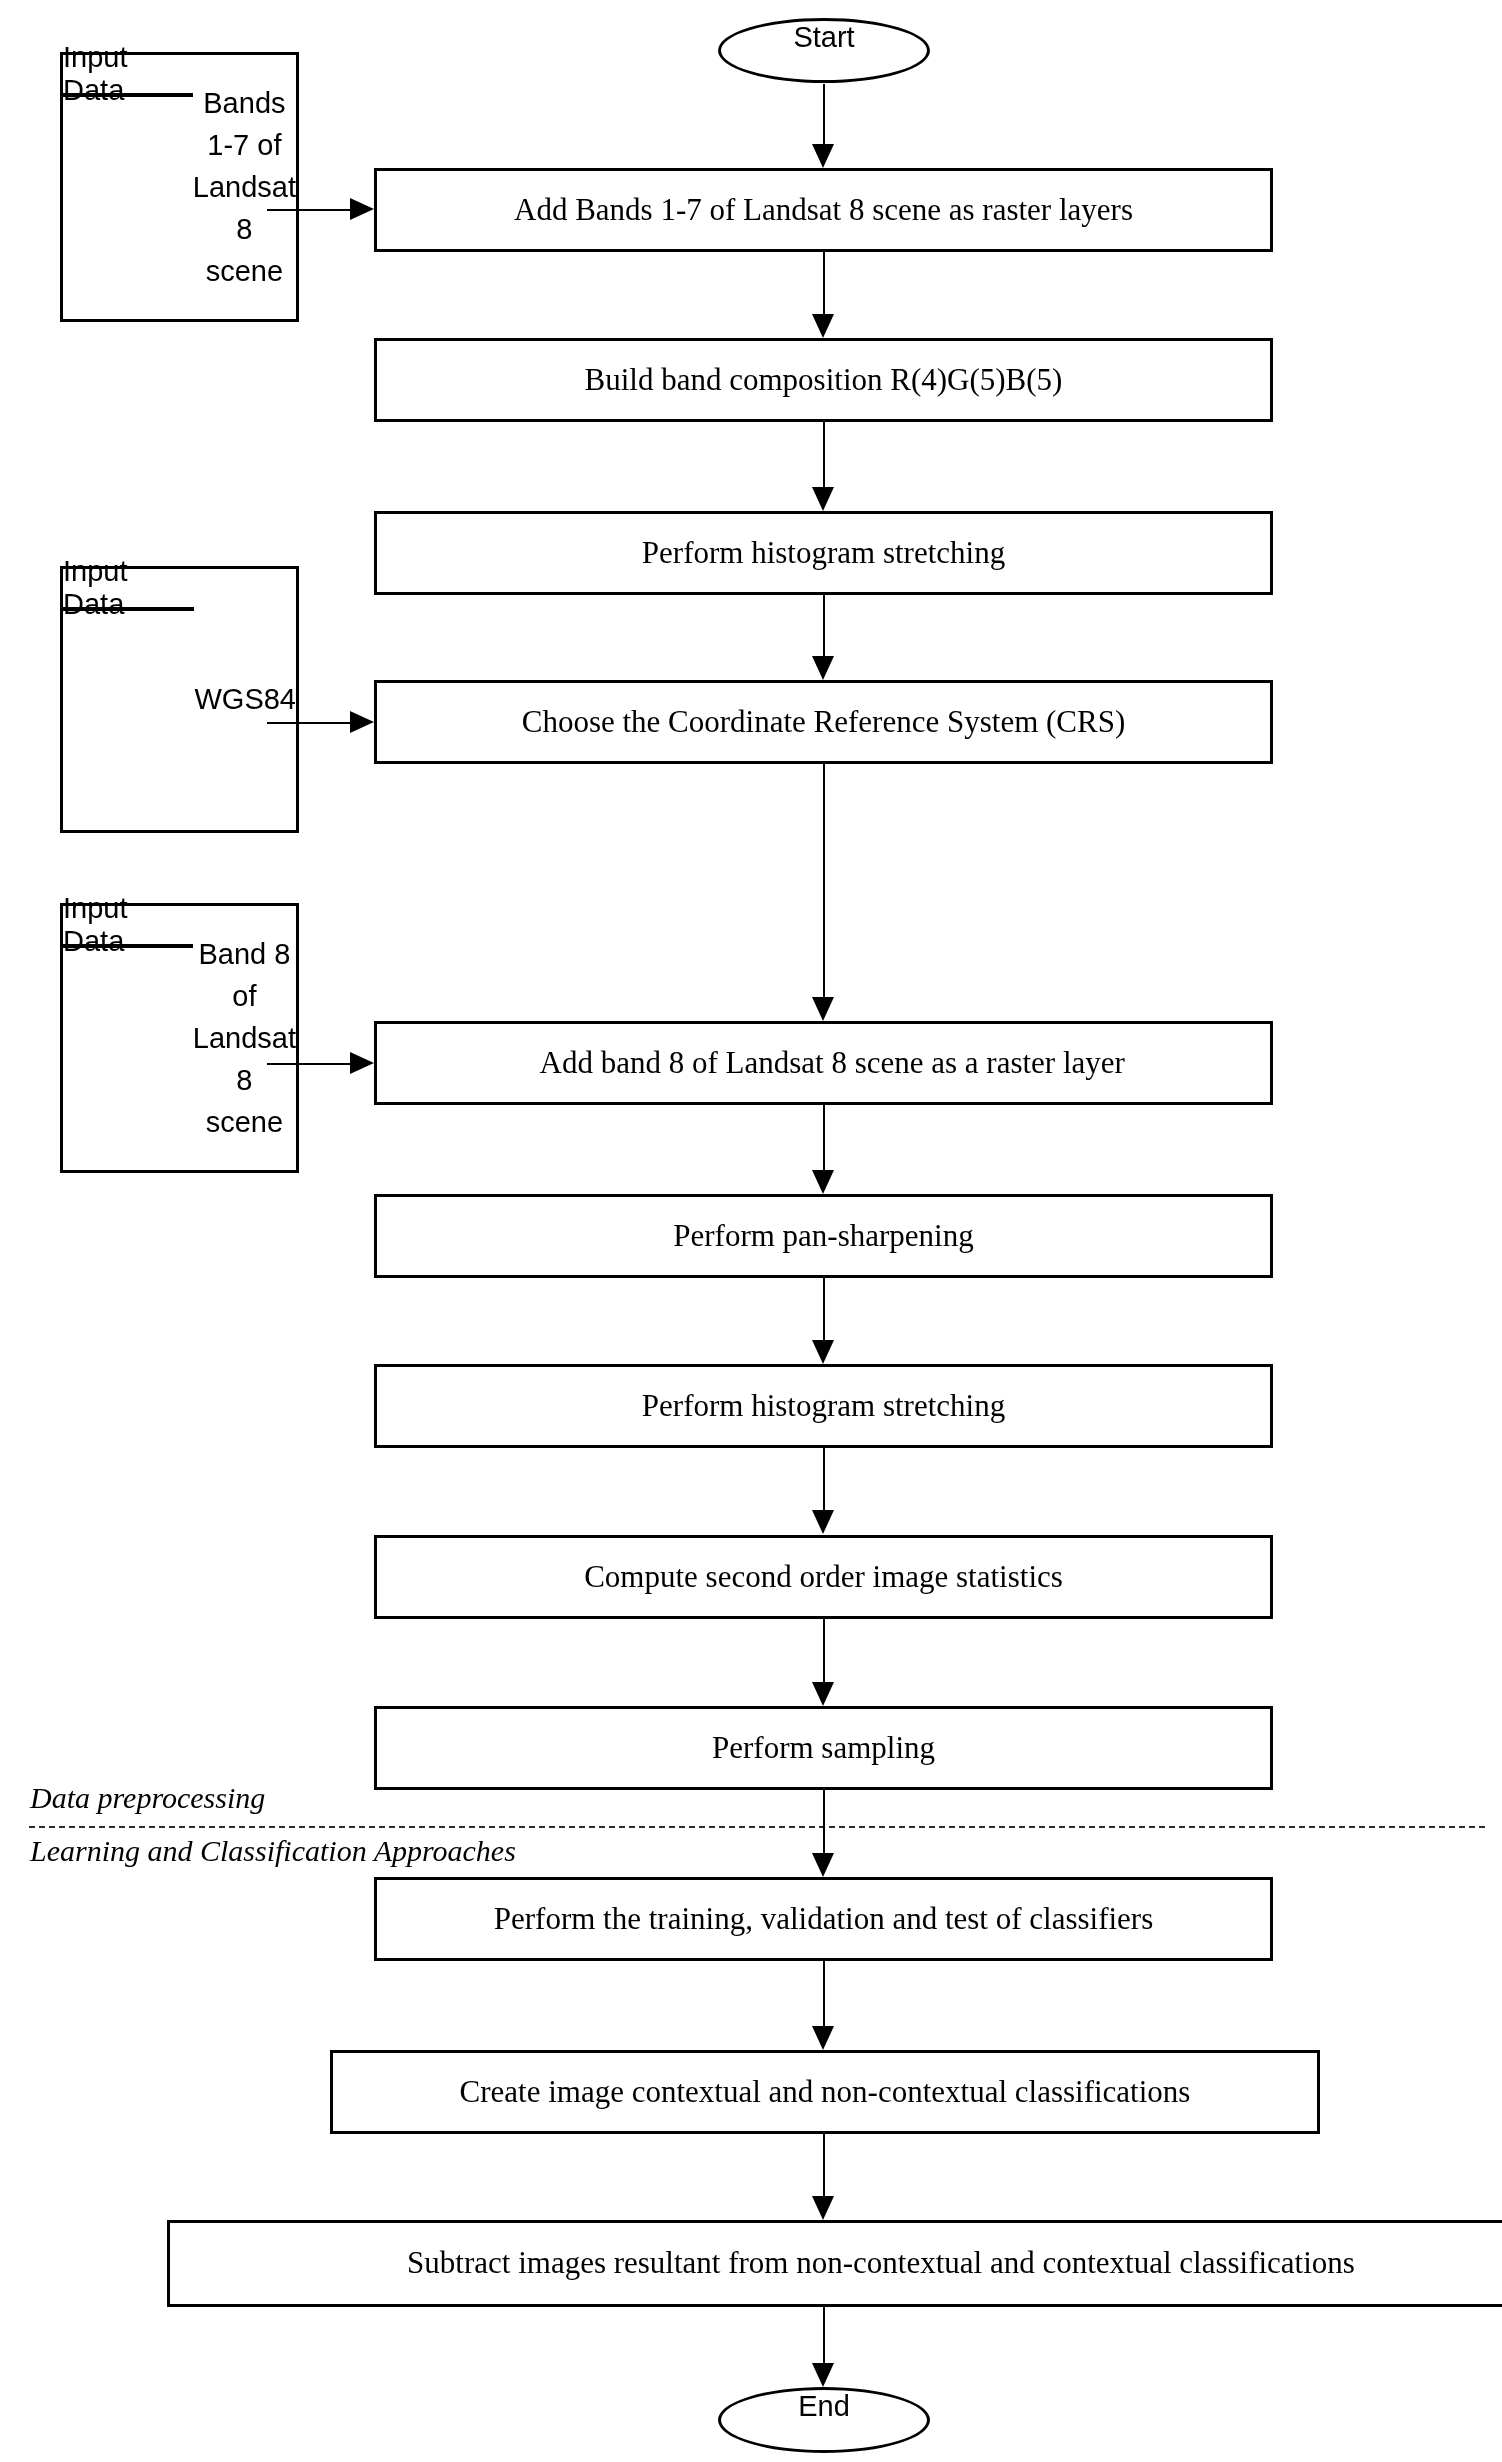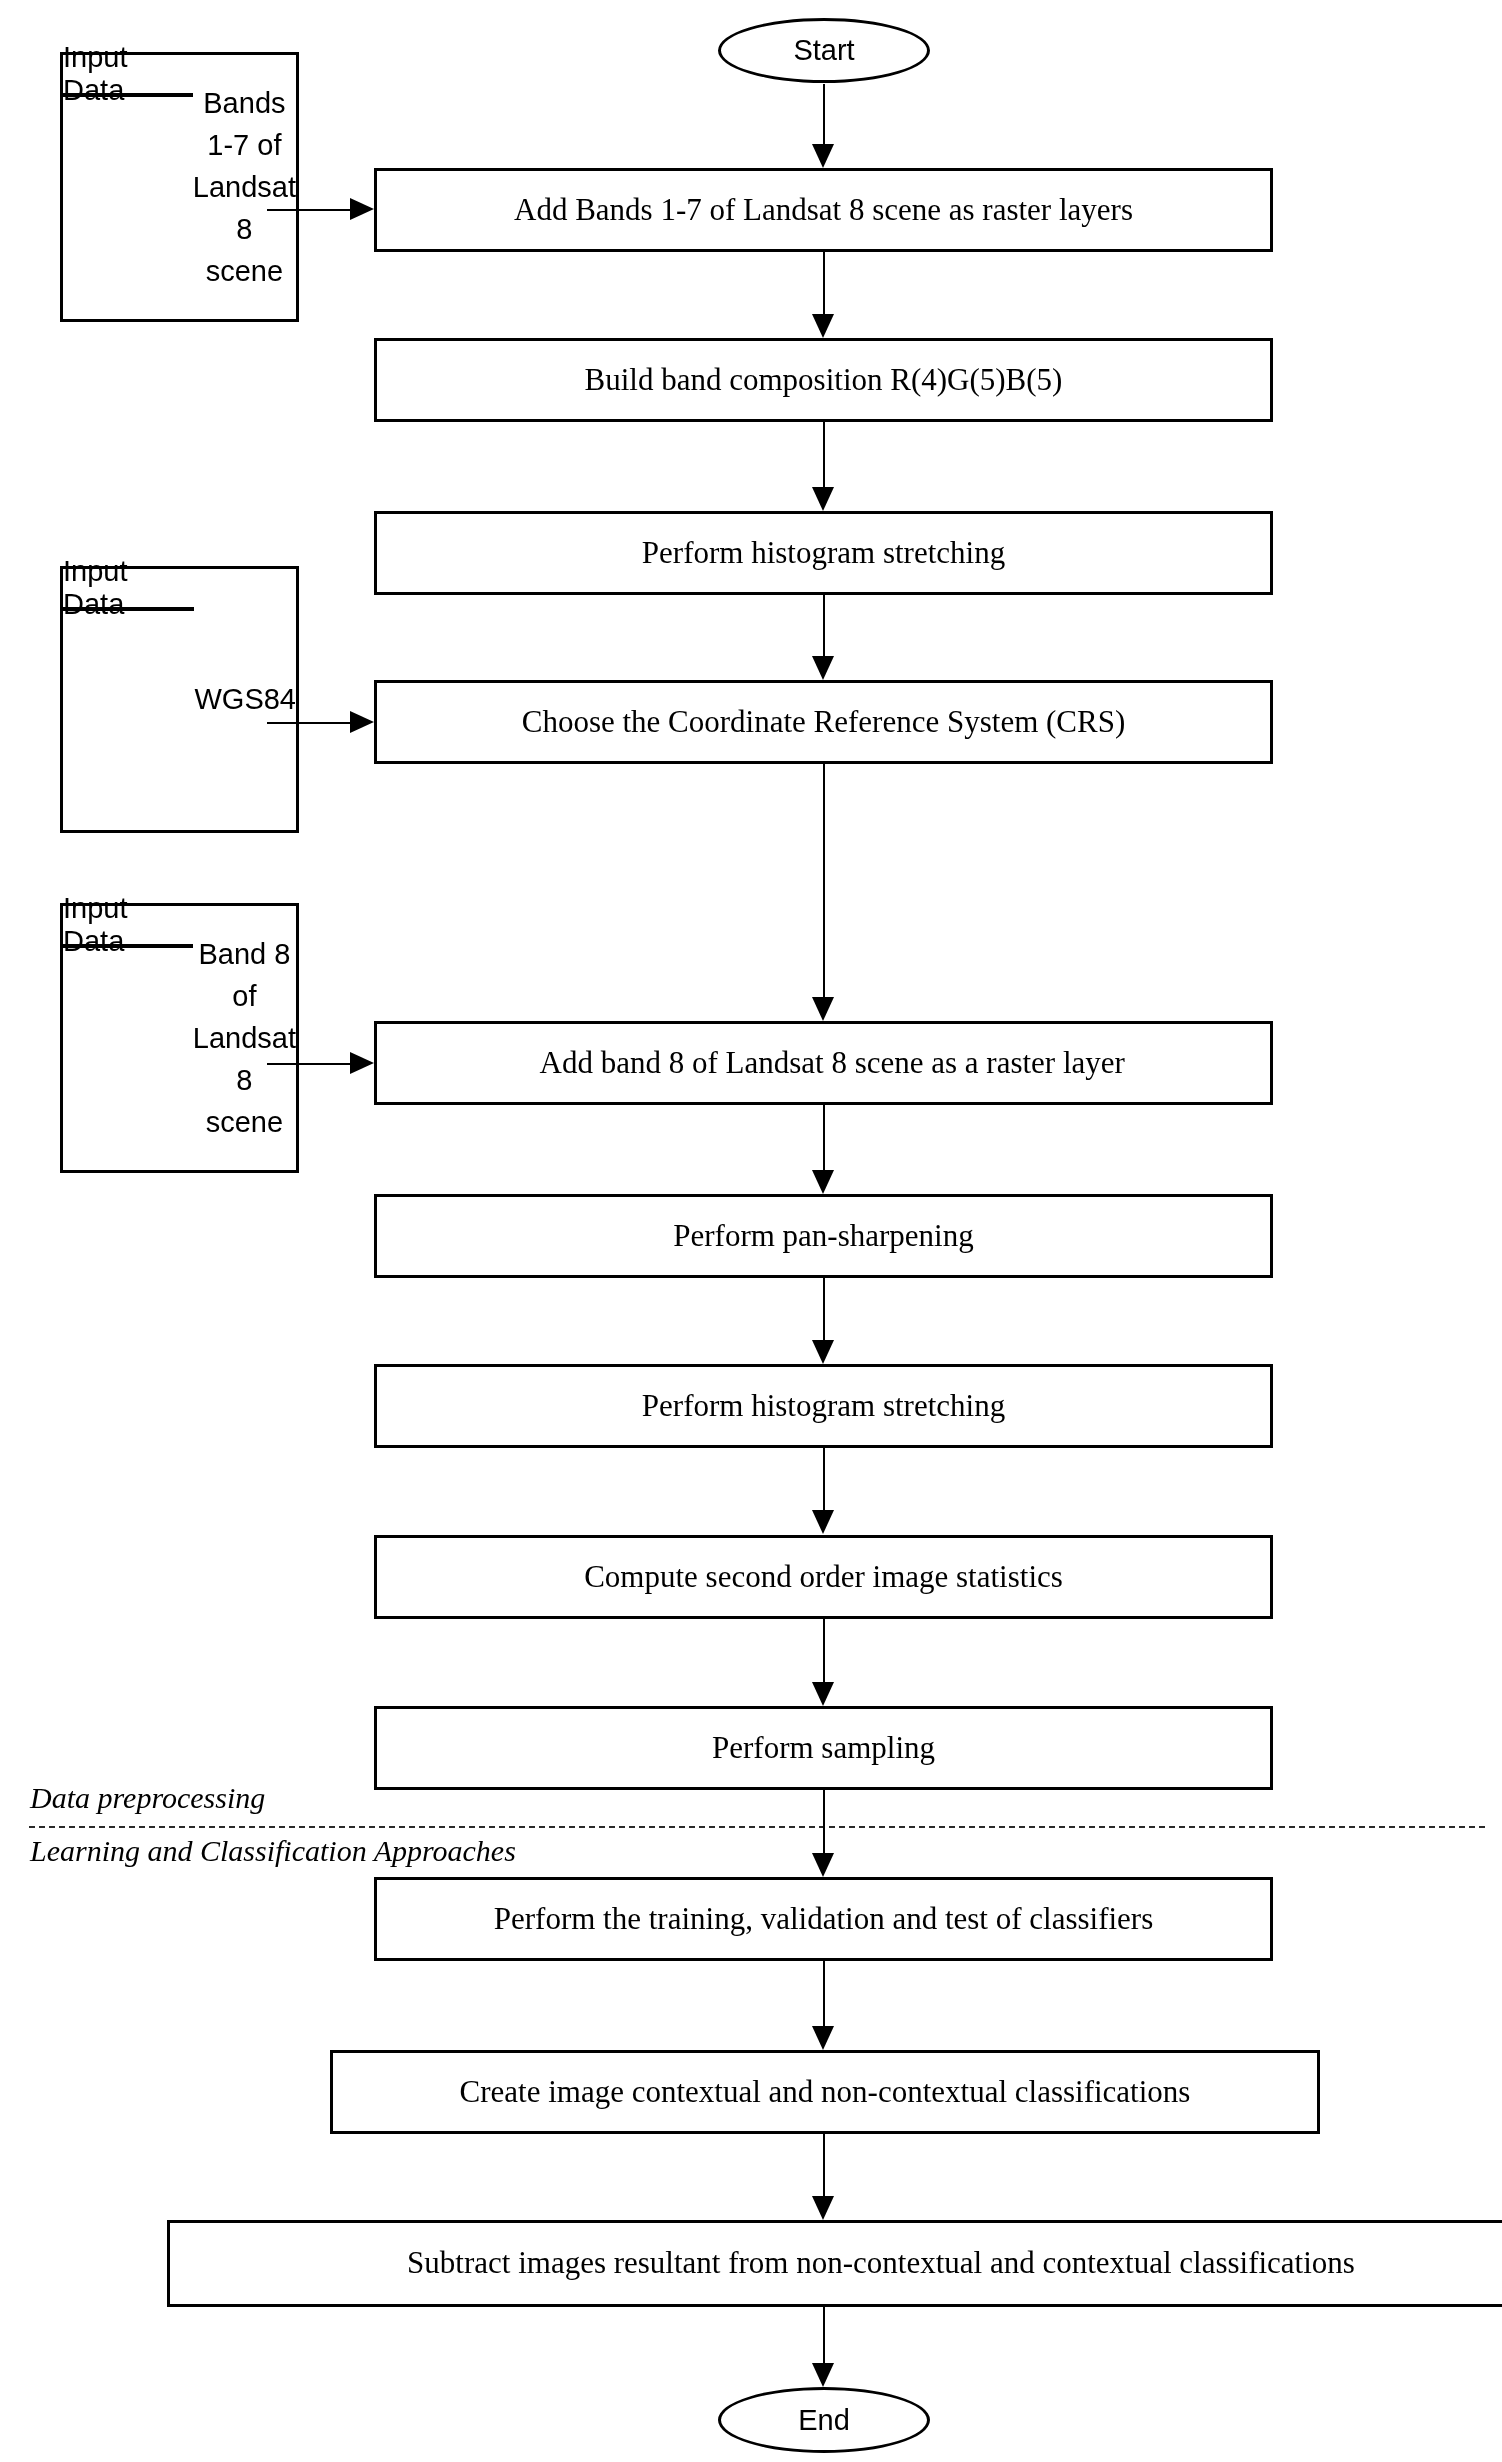--- a/index.html
+++ b/index.html
@@ -30,21 +30,20 @@
   }
   .terminal {
     position: absolute;
     left: 718px;
     width: 212px;
     box-sizing: border-box;
     border: 3.7px solid #000000;
     border-radius: 50%;
     background: #ffffff;
     display: flex;
-    align-items: center;
     justify-content: center;
     font-family: "Liberation Sans", sans-serif;
     font-size: 29px;
   }
   .inputbox {
     position: absolute;
     left: 28px;
     width: 239px;
     box-sizing: border-box;
     border: 3.1px solid #000000;

